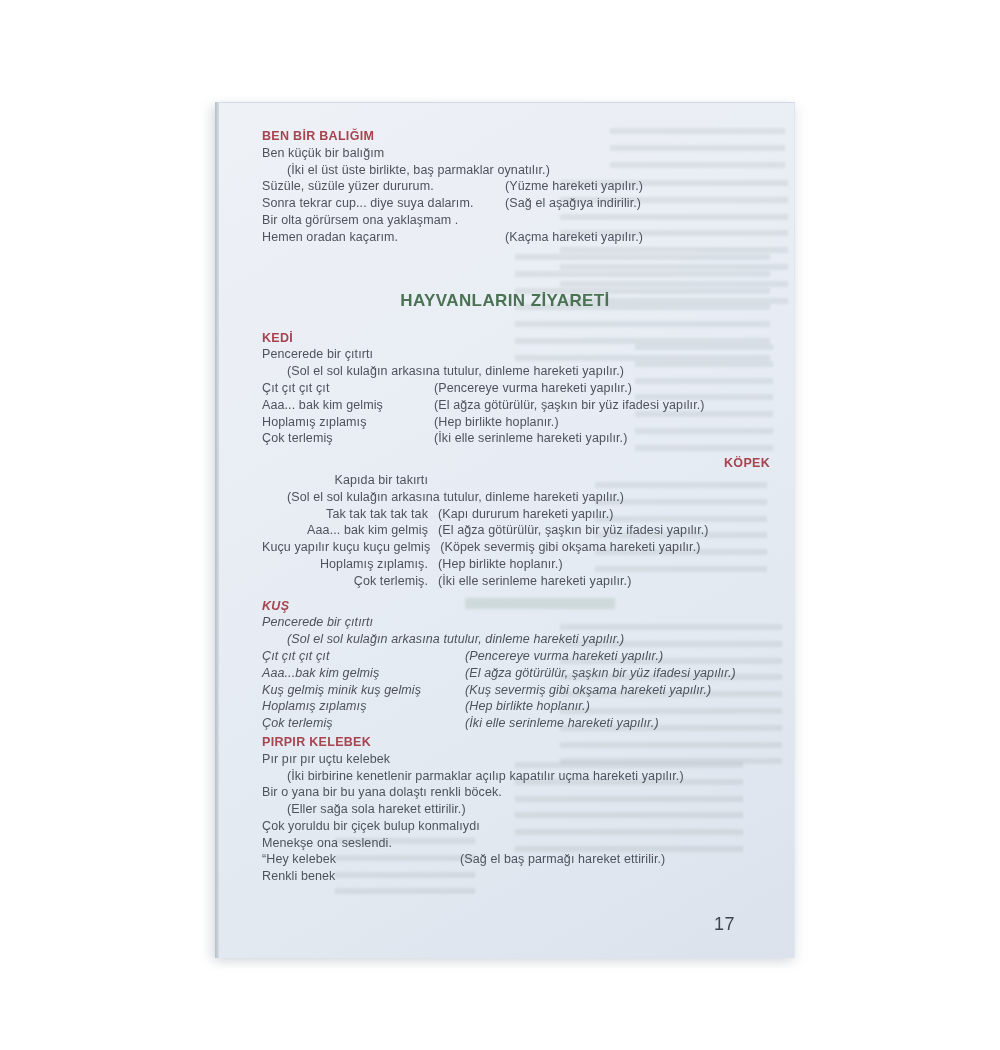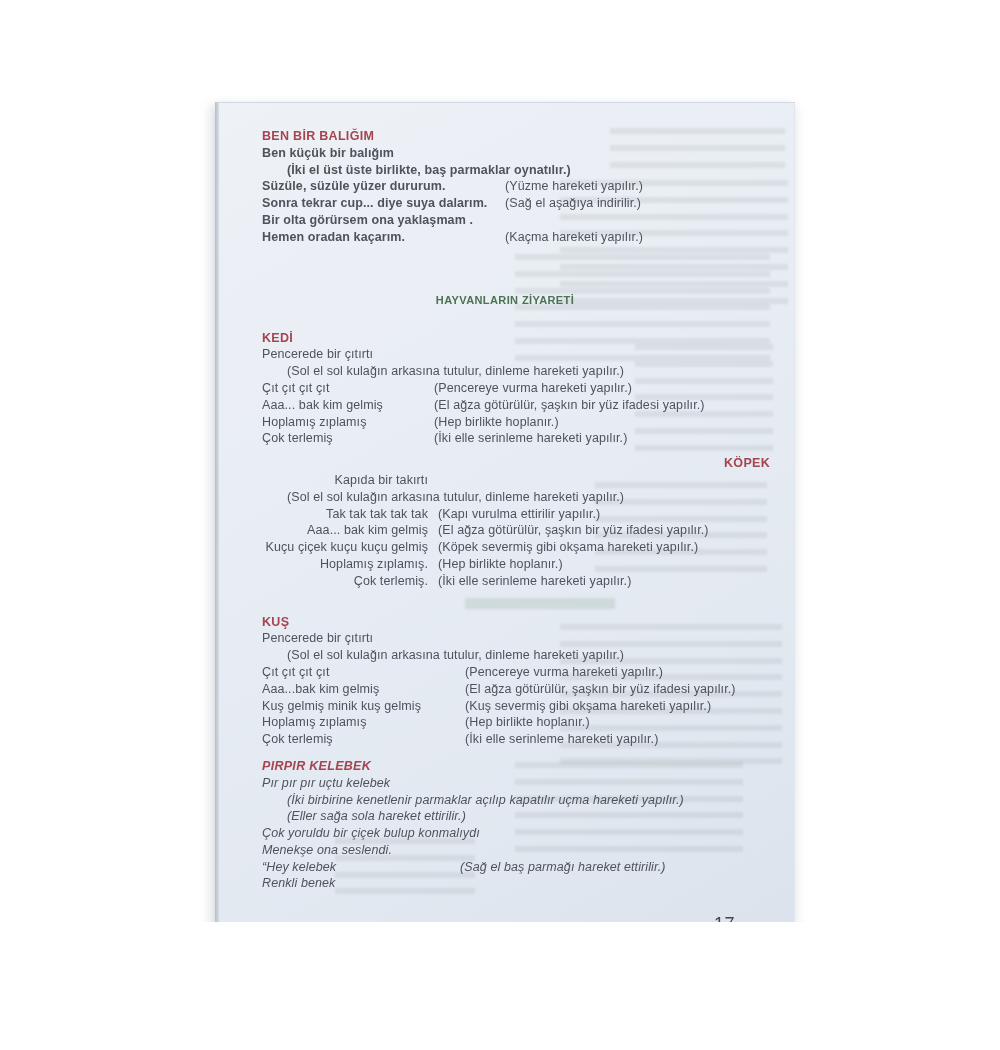--- a/index.html
+++ b/index.html
@@ -1,18 +1,18 @@
 <!DOCTYPE html>
 <html><head>
 <meta charset="utf-8">
 <style>
   * { margin:0; padding:0; box-sizing:border-box; }
   html,body { background:#ffffff; }
   .stage {
-    position:relative; width:1000px; height:922px;
+    position:relative; width:1000px; height:1050px;
     background:#ffffff; overflow:hidden;
     font-family:"Liberation Sans","DejaVu Sans",sans-serif;
   }
   .page {
     position:absolute; left:215px; top:102px; width:580px; height:856px;
     background:linear-gradient(150deg,#eef1f6 0%,#e8edf4 40%,#e3e9f1 70%,#dbe2ec 100%);
     box-shadow:
       -5px 3px 10px rgba(125,135,150,0.22),
       3px 4px 10px rgba(140,150,165,0.14),
       inset 0 1px 0 #d3d9e2,
@@ -28,32 +28,32 @@
   }
   .sec-title {
     font-size:12.5px; line-height:16.8px; font-weight:bold;
     color:#a64450; letter-spacing:0.3px;
   }
   .line { display:flex; align-items:baseline; }
   .line .lt { white-space:pre; padding-right:10px; flex:0 0 auto; }
   .line .ins { white-space:pre; flex:0 0 auto; }
   .line.indent { padding-left:25px; }
   .line.indent .lt { min-width:0 !important; }
-  .sec-0 .lt { min-width:243px;font-weight:bold; }
+  .sec-0 .lt { min-width:243px; }
   .sec-1 .lt { min-width:172px; }
   .sec-2 .lt { min-width:176px; }
   .sec-3 .lt { min-width:203px; }
   .sec-4 .lt { min-width:198px; }
   .sec-1 { margin-top:21px; }
   .sec-2 { margin-top:8px;text-align:right; }
-  .sec-3 { margin-top:24px; }
-  .sec-4 { margin-top:10px;font-style:italic; }
+  .sec-3 { margin-top:8px;font-style:italic; }
+  .sec-4 { margin-top:2px; }
   .center-heading {
     margin:46px -25px 0 -47px;
-    text-align:center; font-size:11px; line-height:17px;
+    text-align:center; font-size:17px; line-height:17px;
     font-weight:bold; color:#4a7253; letter-spacing:0.4px;
   }
   .page-number {
     position:absolute; top:812px; right:60px;
     color:#3f434c; font-size:18px; letter-spacing:0.5px;
   }
   .ghost {
     position:absolute; pointer-events:none; filter:blur(1.3px);
     background-image:repeating-linear-gradient(180deg,
       rgba(108,122,116,0.12) 0px, rgba(108,122,116,0.12) 6px,
@@ -136,28 +136,28 @@
           <section class="sec sec-2">
             <h3 class="sec-title">KÖPEK</h3>
             <div class="line">
               <span class="lt">Kapıda bir takırtı</span>
             </div>
             <div class="line indent">
               <span class="lt">(Sol el sol kulağın arkasına tutulur, dinleme hareketi yapılır.)</span>
             </div>
             <div class="line">
               <span class="lt">Tak tak tak tak tak</span>
-              <span class="ins">(Kapı vurulma ettirilir yapılır.)</span>
+              <span class="ins">(Kapı dururum hareketi yapılır.)</span>
             </div>
             <div class="line">
               <span class="lt">Aaa... bak kim gelmiş</span>
               <span class="ins">(El ağza götürülür, şaşkın bir yüz ifadesi yapılır.)</span>
             </div>
             <div class="line">
-              <span class="lt">Kuçu çiçek kuçu kuçu gelmiş</span>
+              <span class="lt">Kuçu yapılır kuçu kuçu gelmiş</span>
               <span class="ins">(Köpek severmiş gibi okşama hareketi yapılır.)</span>
             </div>
             <div class="line">
               <span class="lt">Hoplamış zıplamış.</span>
               <span class="ins">(Hep birlikte hoplanır.)</span>
             </div>
             <div class="line">
               <span class="lt">Çok terlemiş.</span>
               <span class="ins">(İki elle serinleme hareketi yapılır.)</span>
             </div>
@@ -191,20 +191,23 @@
               <span class="ins">(İki elle serinleme hareketi yapılır.)</span>
             </div>
           </section>
           <section class="sec sec-4">
             <h3 class="sec-title">PIRPIR KELEBEK</h3>
             <div class="line">
               <span class="lt">Pır pır pır uçtu kelebek</span>
             </div>
             <div class="line indent">
               <span class="lt">(İki birbirine kenetlenir parmaklar açılıp kapatılır uçma hareketi yapılır.)</span>
+            </div>
+            <div class="line">
+              <span class="lt">Bir o yana bir bu yana dolaştı renkli böcek.</span>
             </div>
             <div class="line indent">
               <span class="lt">(Eller sağa sola hareket ettirilir.)</span>
             </div>
             <div class="line">
               <span class="lt">Çok yoruldu bir çiçek bulup konmalıydı</span>
             </div>
             <div class="line">
               <span class="lt">Menekşe ona seslendi.</span>
             </div>

